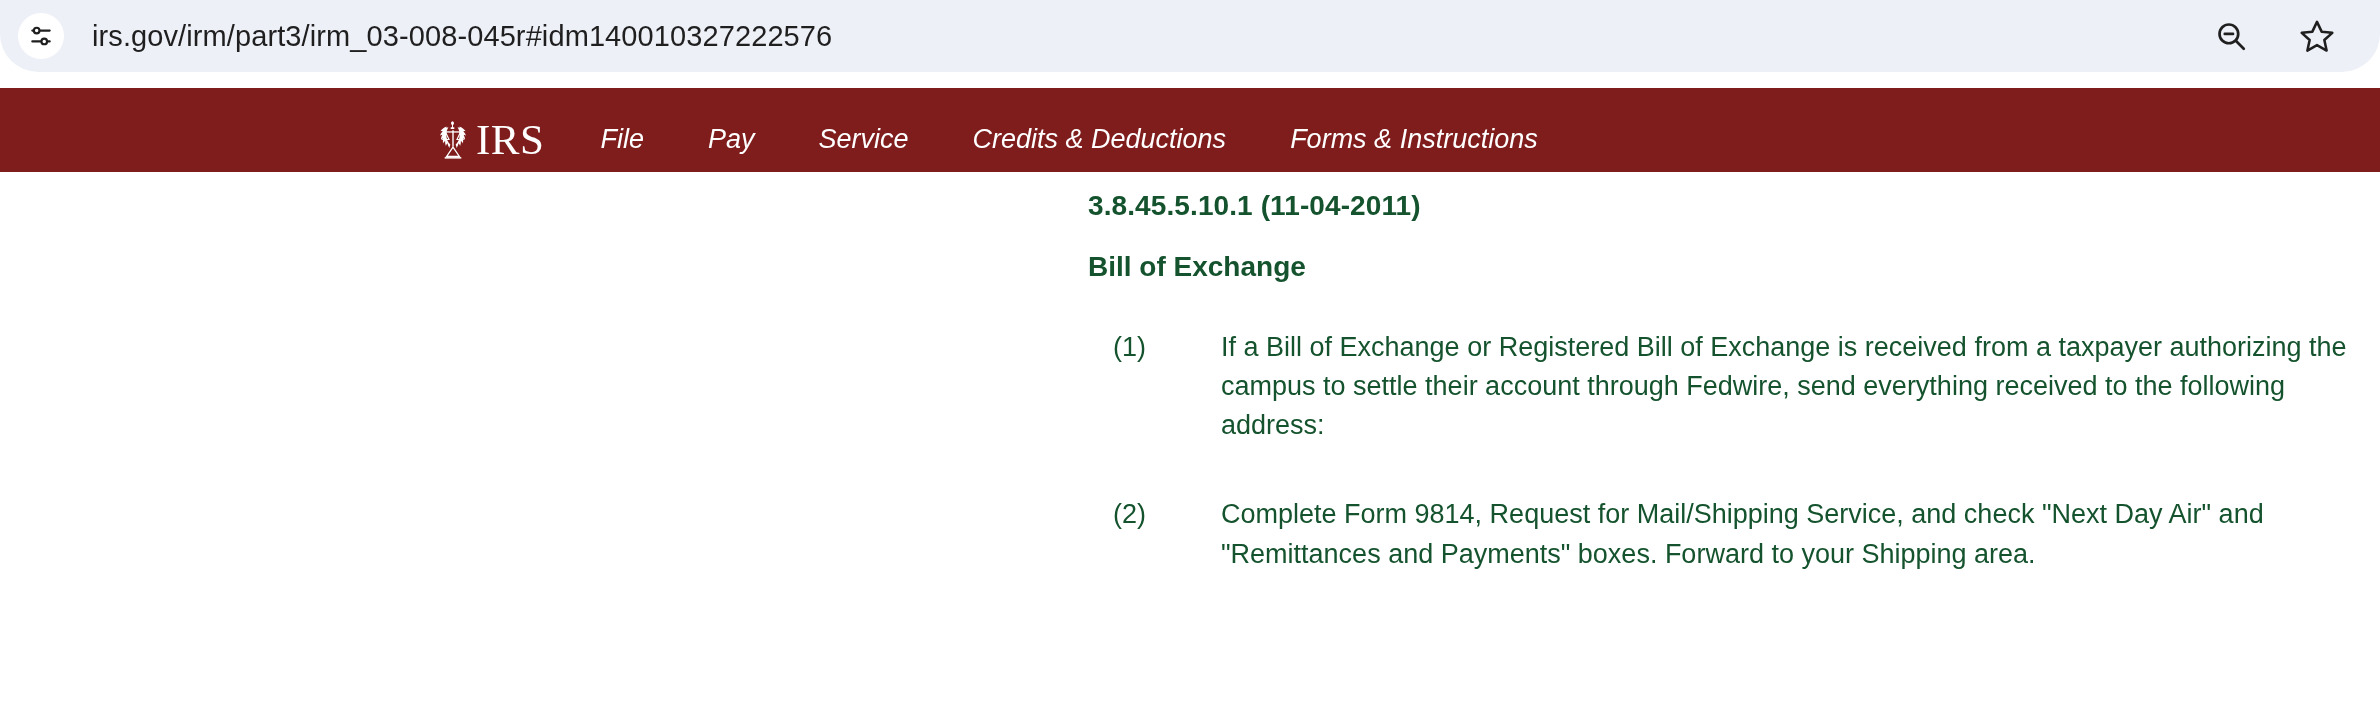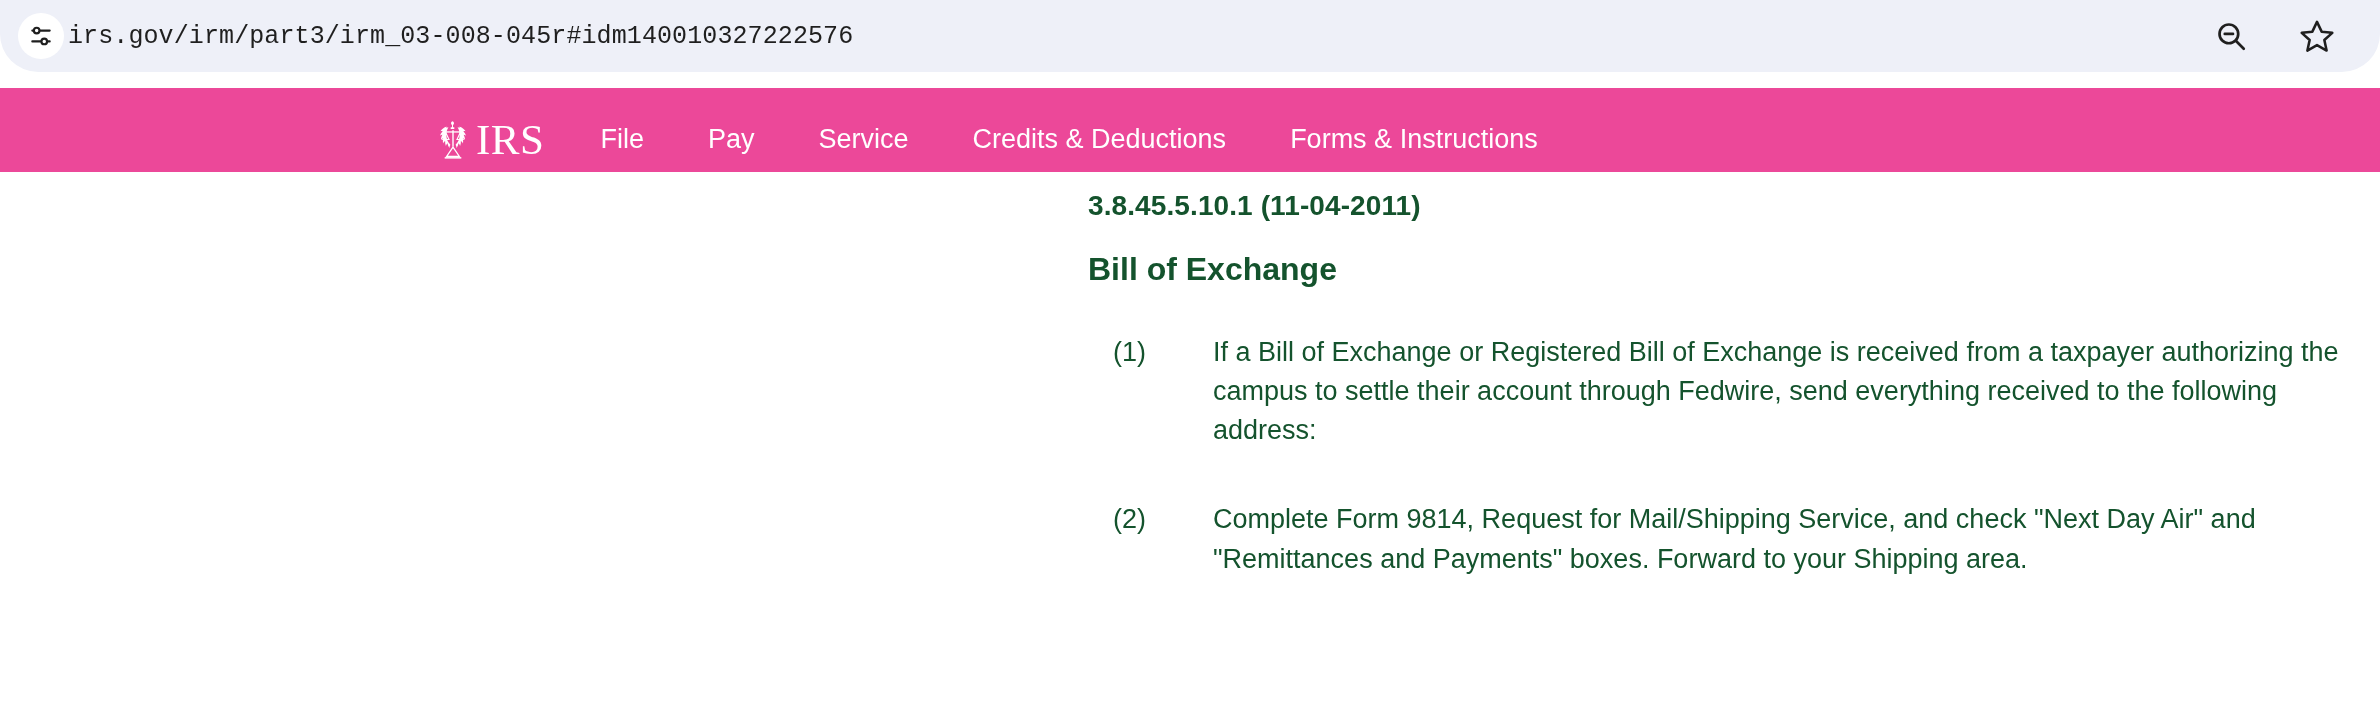--- a/index.html
+++ b/index.html
@@ -32,24 +32,24 @@
     width: 46px; height: 46px;
     border-radius: 50%;
     background: #ffffff;
     display: flex;
     align-items: center;
     justify-content: center;
     flex: 0 0 auto;
   }
   .site-chip svg { display: block; }
   .url-text {
-    margin-left: 4px;
-    font-size: 25px;
+    margin-left: 28px;
+    font-size: 29px;
     color: #1f1f1f;
-    font-family: Liberation Mono, monospace;
+    font-family: Liberation Sans, sans-serif;
     letter-spacing: .1px;
     white-space: nowrap;
     overflow: hidden;
     text-overflow: ellipsis;
   }
   .urlbar-right {
     display: flex;
     align-items: center;
     gap: 44px;
     padding-right: 42px;
@@ -59,21 +59,21 @@
     width: 42px; height: 42px;
     display: flex; align-items: center; justify-content: center;
   }
   .ic-btn svg { display: block; }
 
   
   .irs-header {
     position: absolute;
     left: 0; top: 88px;
     width: 2380px; height: 103px;
-    background: #ec4899;
+    background: #7f1d1d;
     display: flex;
     align-items: center;
   }
   .nav-inner {
     display: flex;
     align-items: center;
     margin-left: 432px;
   }
   .irs-logo {
     display: flex;
@@ -86,20 +86,21 @@
     color: #ffffff;
     font-size: 43px;
     line-height: 1;
     letter-spacing: .5px;
     margin-left: 2px;
   }
   .nav-links {
     display: flex;
     align-items: flex-start;
     margin-left: 56px;
+    font-style: italic;
   }
   .nav-link {
     color: #ffffff;
     font-size: 27px;
     font-family: "Liberation Sans", sans-serif;
     text-decoration: none;
     white-space: nowrap;
     margin-right: 64px;
     line-height: 1;
   }
@@ -150,21 +151,21 @@
     padding-top: 16px;
   }
   .sec-num {
     font-size: 28px;
     font-weight: bold;
     line-height: 1.25;
     margin: 0 0 26px 0;
     letter-spacing: .1px;
   }
   .sec-title {
-    font-size: 32px;
+    font-size: 28px;
     font-weight: bold;
     line-height: 1.25;
     margin: 0 0 44px 0;
   }
   .para {
     position: relative;
     display: flex;
     align-items: flex-start;
     margin-bottom: 0;
   }
@@ -173,20 +174,21 @@
     width: 125px;
     font-size: 27px;
     line-height: 1.45;
     padding-left: 25px;
   }
   .para-body {
     flex: 1 1 auto;
     max-width: 1130px;
     font-size: 27px;
     line-height: 1.45;
+    margin-left: 8px;
   }
   .para-body p { margin: 0; }
   .addr-block {
     margin: 31px 0 0 76px;
     font-weight: bold;
     font-size: 27px;
     line-height: 1.45;
   }
   .addr-line { display: block; }
   .spacer-2 { height: 50px; }

